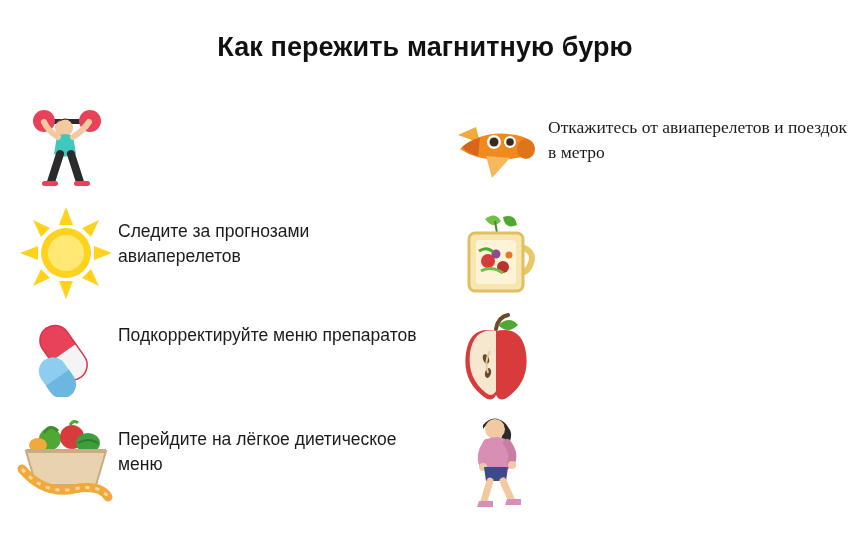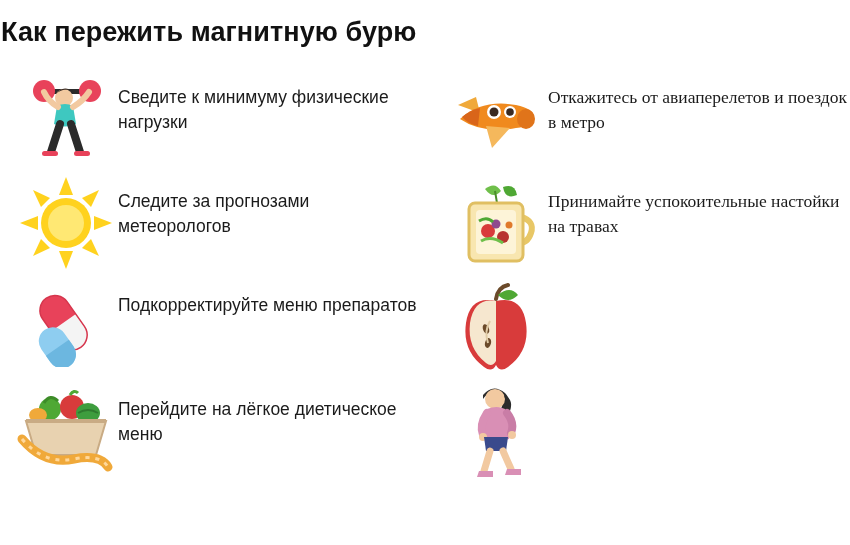--- a/index.html
+++ b/index.html
@@ -15,27 +15,28 @@
     overflow: hidden;
   }
   .infographic {
     position: relative;
     width: 850px;
     height: 545px;
     background: #ffffff;
     box-sizing: border-box;
   }
   .title {
+    text-align: center;
     font-size: 27px;
     font-weight: bold;
     color: #111111;
     letter-spacing: 0.1px;
     padding-top: 16px;
     padding-bottom: 6px;
-    margin: 1px;
+    margin: 16px;
   }
   .grid {
     display: grid;
     grid-template-columns: 430px 420px;
     grid-template-rows: repeat(4, 104px);
     padding: 16px 0 0 0;
     box-sizing: border-box;
   }
   .tip {
     display: flex;
@@ -86,21 +87,20 @@
           <path d="M40 34 q-10 -6 -14 -15" stroke="#f2c9a0" stroke-width="6" fill="none" stroke-linecap="round"></path>
           <path d="M55 34 q10 -6 16 -15" stroke="#f2c9a0" stroke-width="6" fill="none" stroke-linecap="round"></path>
 
           <path d="M42 51 l-9 28" stroke="#2b2b2b" stroke-width="8" fill="none" stroke-linecap="round"></path>
           <path d="M53 51 l9 28" stroke="#2b2b2b" stroke-width="8" fill="none" stroke-linecap="round"></path>
 
           <rect x="24" y="78" width="16" height="5" rx="2.5" fill="#e8425a"></rect>
           <rect x="56" y="78" width="16" height="5" rx="2.5" fill="#e8425a"></rect>
         </svg>
       </div>
-      <div class="txt">Сведите к минимуму физические нагрузки</div>
     </div>
 
     <div class="tip right">
       <div class="iconwrap">
         <svg width="100" height="80" viewBox="0 0 100 80">
 
           <path d="M12 26 l22 8 l-4 -16 z" fill="#f0a93a"></path>
 
           <path d="M14 40 q22 -20 56 -14 q18 4 18 12 q0 9 -18 11 q-34 6 -56 -9z" fill="#f08a1e"></path>
 
@@ -129,21 +129,21 @@
             <path d="M94 48 l-18 7 v-14 z"></path>
             <path d="M15 15 l17 8 l-9 9 z"></path>
             <path d="M81 81 l-17 -8 l9 -9 z"></path>
             <path d="M81 15 l-8 17 l-9 -9 z"></path>
             <path d="M15 81 l8 -17 l9 9 z"></path>
           </g>
           <circle cx="48" cy="48" r="25" fill="#ffd21e"></circle>
           <circle cx="48" cy="48" r="18" fill="#ffe873"></circle>
         </svg>
       </div>
-      <div class="txt">Следите за прогнозами метеорологов</div>
+      <div class="txt">Следите за прогнозами авиаперелетов</div>
     </div>
 
     <div class="tip right">
       <div class="iconwrap">
         <svg width="90" height="92" viewBox="0 0 90 92">
 
           <path d="M34 12 q10 -8 16 2 q-8 9 -16 -2z" fill="#6fbf4a"></path>
           <path d="M52 10 q12 -4 14 8 q-12 5 -14 -8z" fill="#4fa834"></path>
           <path d="M44 14 l2 12" stroke="#4a8c2a" stroke-width="2" fill="none"></path>
 
@@ -153,21 +153,20 @@
           <rect x="25" y="33" width="40" height="44" rx="4" fill="#fdf4d8"></rect>
 
           <circle cx="37" cy="54" r="7" fill="#d83b3b"></circle>
           <circle cx="52" cy="60" r="6" fill="#b8322f"></circle>
           <circle cx="45" cy="47" r="4.5" fill="#8e4a8e"></circle>
           <path d="M30 64 q10 -6 22 2" stroke="#6fbf4a" stroke-width="3" fill="none"></path>
           <path d="M28 44 q8 -5 14 1" stroke="#4fa834" stroke-width="3" fill="none"></path>
           <circle cx="58" cy="48" r="3.5" fill="#e07a2a"></circle>
         </svg>
       </div>
-      <div class="txt">Принимайте успокоительные настойки на травах</div>
     </div>
 
     <div class="tip">
       <div class="iconwrap">
         <svg width="96" height="80" viewBox="0 0 96 80">
 
           <g transform="rotate(-35 48 34)">
             <rect x="30" y="4" width="30" height="60" rx="15" fill="#e8425a"></rect>
             <path d="M30 34 h30 v15 a15 15 0 0 1 -15 15 a15 15 0 0 1 -15 -15z" fill="#f4f4f4"></path>
             <rect x="30" y="4" width="30" height="60" rx="15" fill="none" stroke="#d6364d" stroke-width="1.5"></rect>

